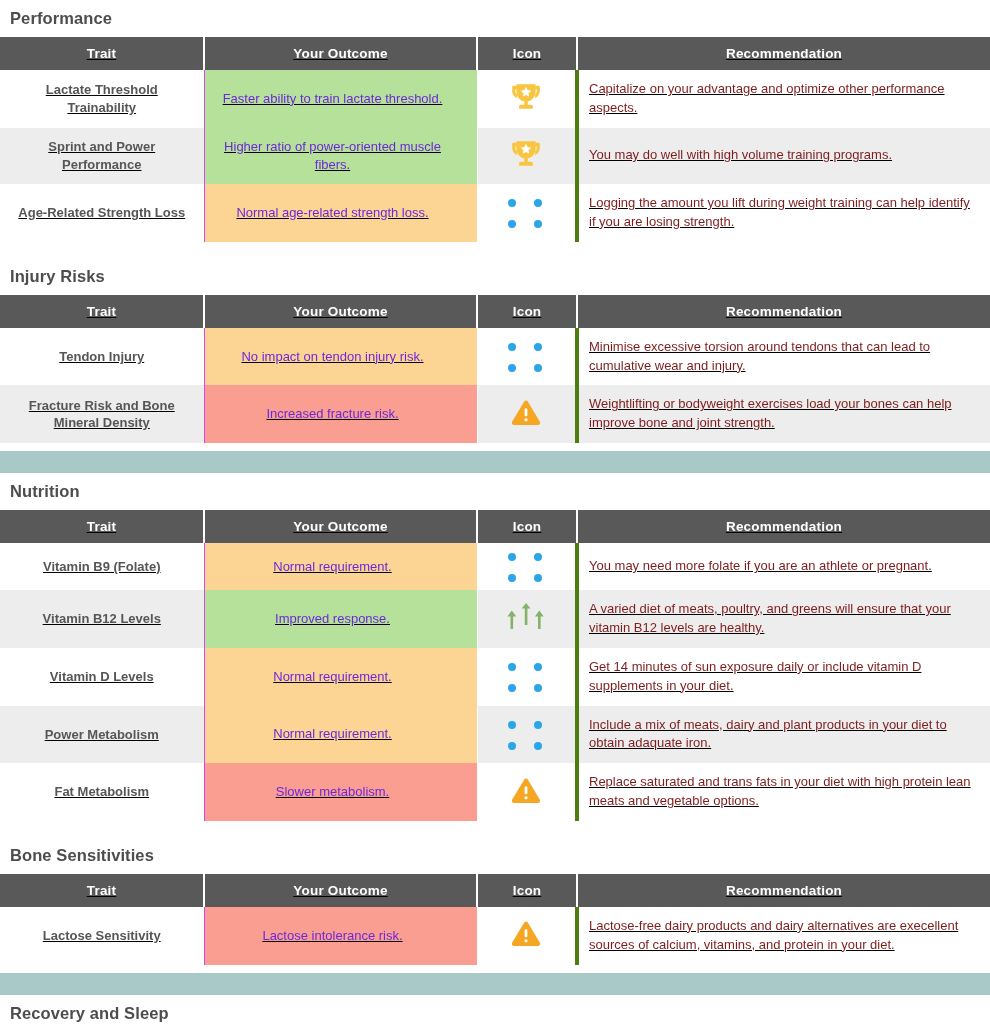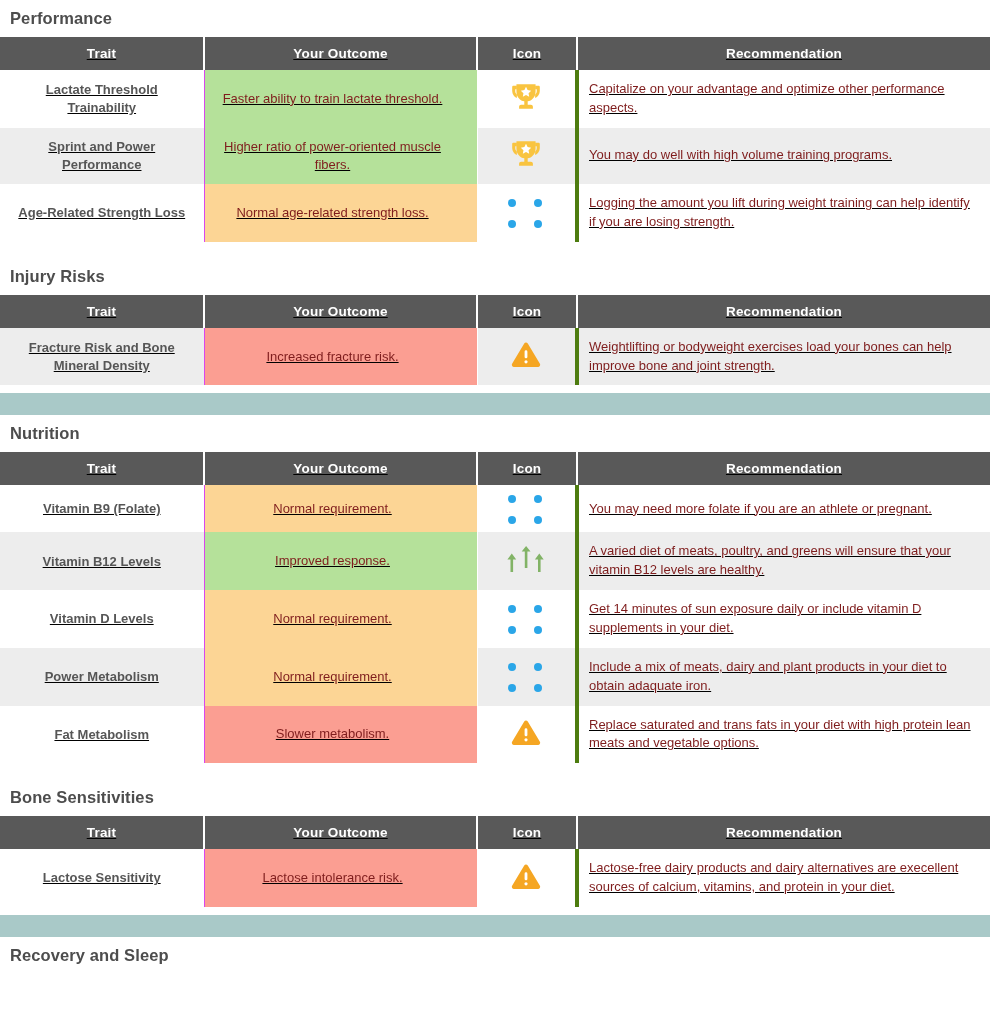--- a/index.html
+++ b/index.html
@@ -68,21 +68,21 @@
   td.cell-trait {
     text-align: center;
     font-weight: bold;
     color: #565656;
     line-height: 1.35;
     padding-left: 12px;
     padding-right: 12px;
   }
   td.cell-outcome {
     text-align: center;
-    color: #7f1d1d;
+    color: #6d28d9;
     line-height: 1.4;
     padding-left: 14px;
     padding-right: 30px;
     border-left: 1px solid #ffffff;
     border-right: 1px solid #ffffff;
     margin-top: 9px;
   }
   td.cell-outcome.good   { background: #b5e19a; }
   td.cell-outcome.normal { background: #fcd595; }
   td.cell-outcome.bad    { background: #fb9e92; }
@@ -195,20 +195,31 @@
         </colgroup>
         <thead>
           <tr>
             <th>Trait</th>
             <th>Your Outcome</th>
             <th>Icon</th>
             <th>Recommendation</th>
           </tr>
         </thead>
         <tbody>
+          <tr>
+            <td class="cell-trait">Tendon Injury</td>
+            <td class="cell-outcome normal">No impact on tendon injury risk.</td>
+            <td class="cell-icon"><span class="icon-wrap"><span class="dots-icon">
+                  <i style="background: rgb(42, 166, 232);"></i>
+                  <i style="background: rgb(42, 166, 232);"></i>
+                  <i style="background: rgb(42, 166, 232);"></i>
+                  <i style="background: rgb(42, 166, 232);"></i>
+                </span></span></td>
+            <td class="cell-reco">Minimise excessive torsion around tendons that can lead to cumulative wear and injury.</td>
+          </tr>
           <tr class="alt">
             <td class="cell-trait">Fracture Risk and Bone Mineral Density</td>
             <td class="cell-outcome bad">Increased fracture risk.</td>
             <td class="cell-icon"><span class="icon-wrap"><svg width="30" height="28" viewBox="0 0 32 30" aria-hidden="true">
                   <path fill="#f5a623" d="M14.1 2.6 1.1 24.4c-.9 1.5.2 3.4 2 3.4h25.8c1.8 0 2.9-1.9 2-3.4L17.9 2.6c-.9-1.5-3-1.5-3.8 0z"></path>
                   <rect x="14.5" y="10" width="3" height="8.6" rx="1.5" fill="#ffffff"></rect>
                   <circle cx="16" cy="22.3" r="1.7" fill="#ffffff"></circle>
                 </svg></span></td>
             <td class="cell-reco">Weightlifting or bodyweight exercises load your bones can help improve bone and joint strength.</td>
           </tr>

